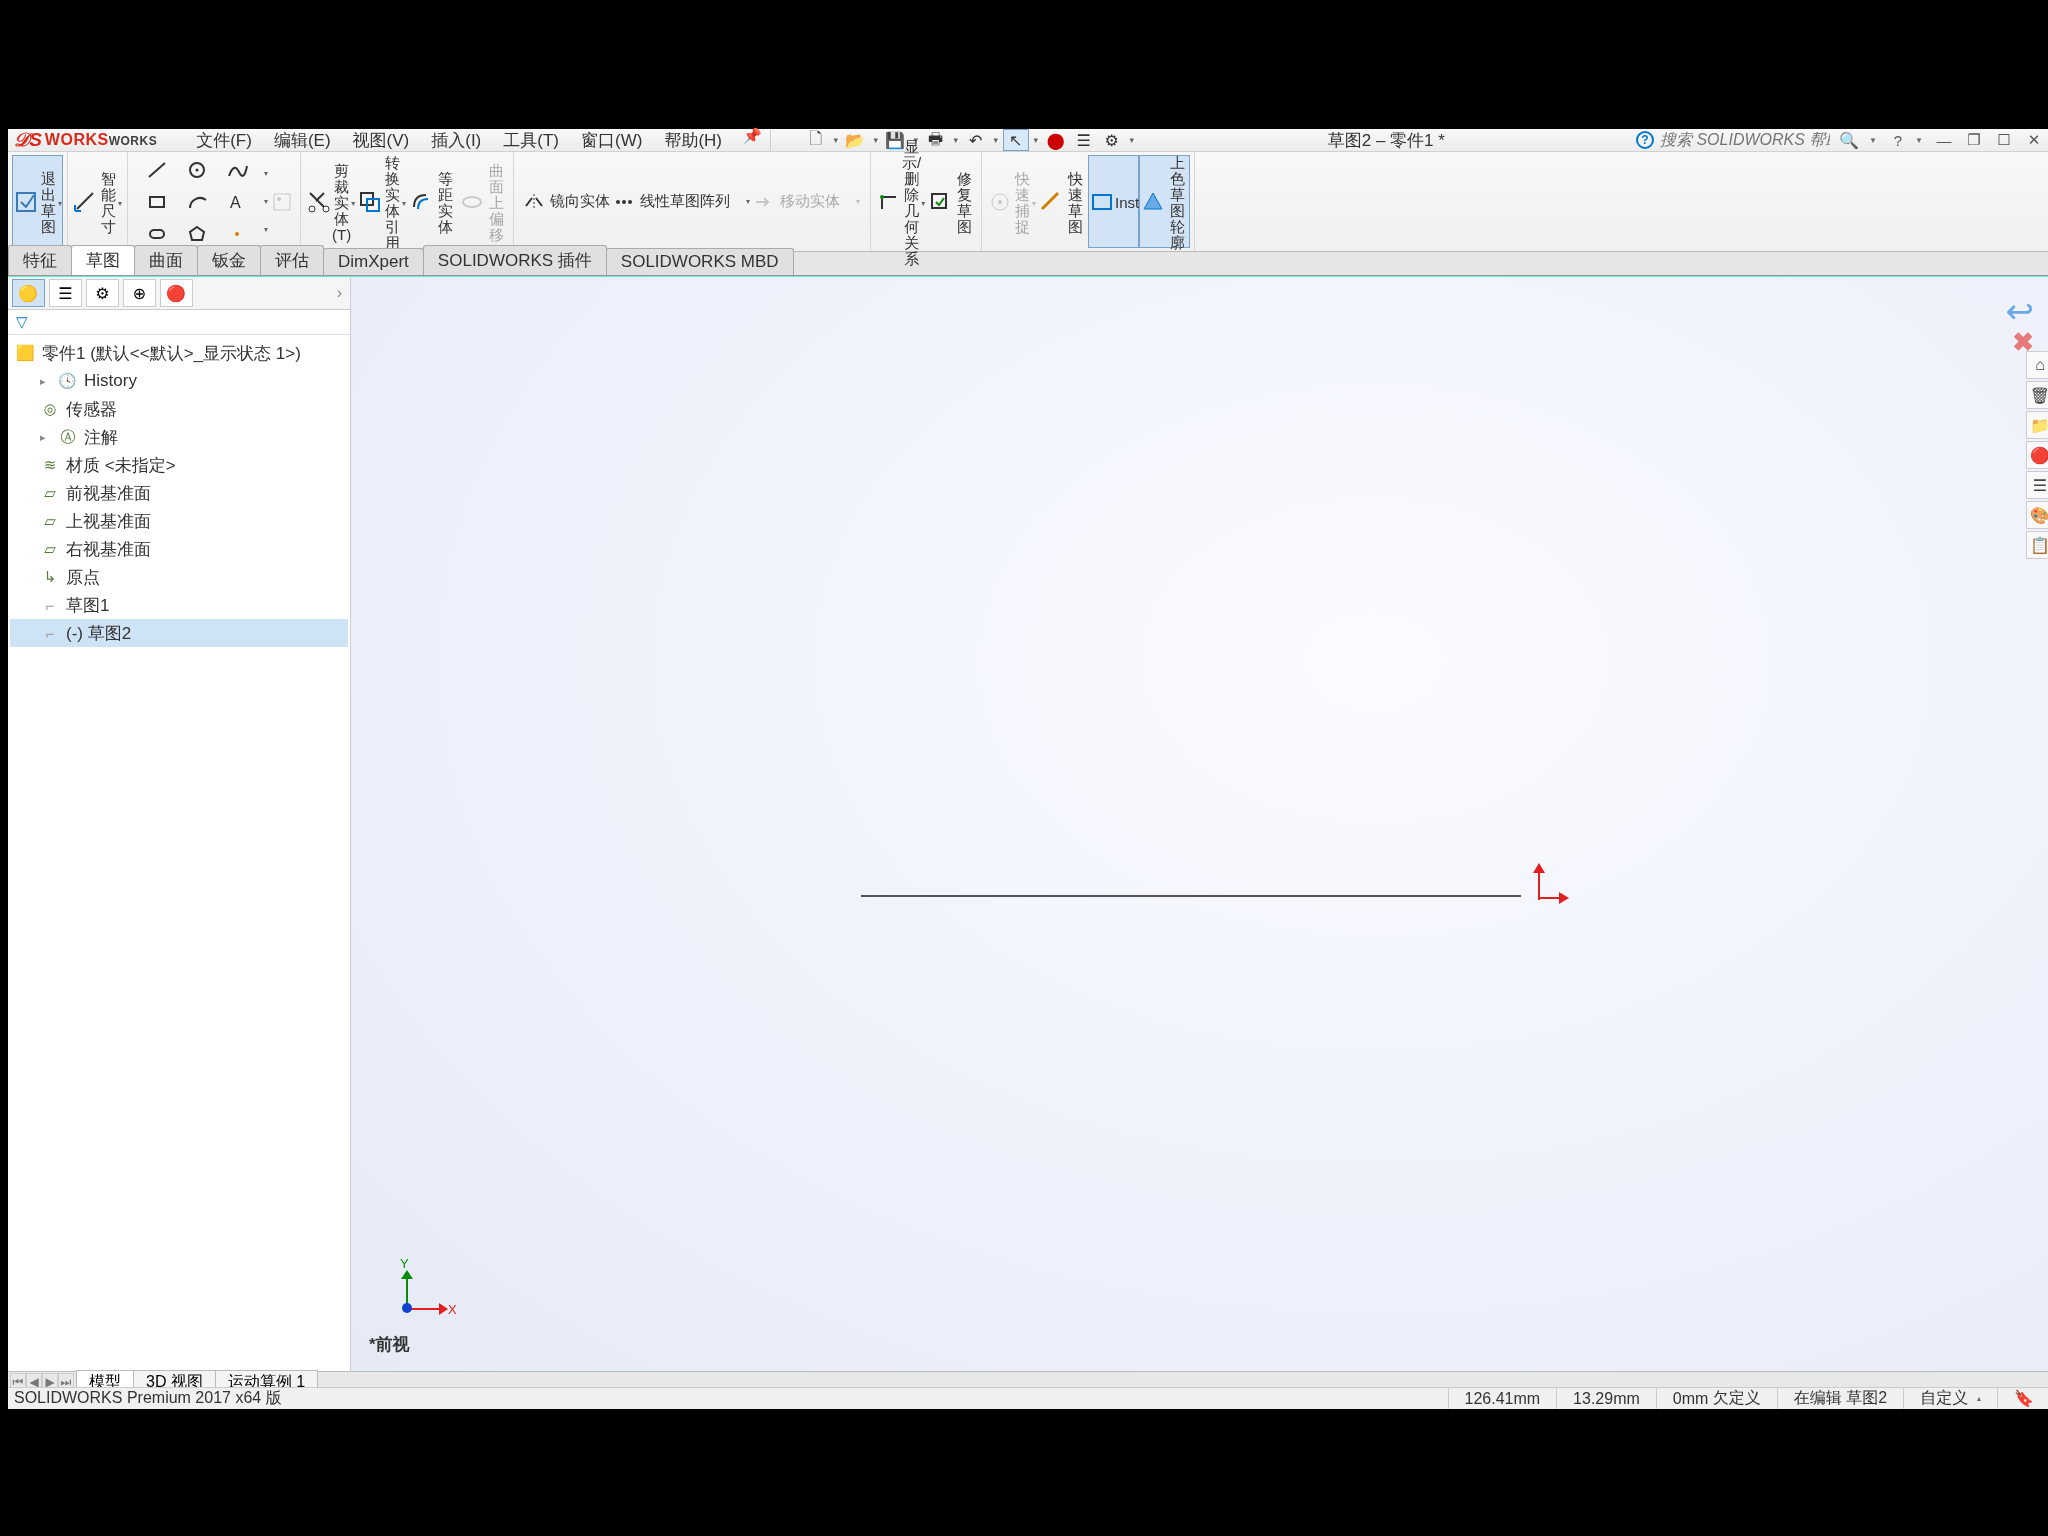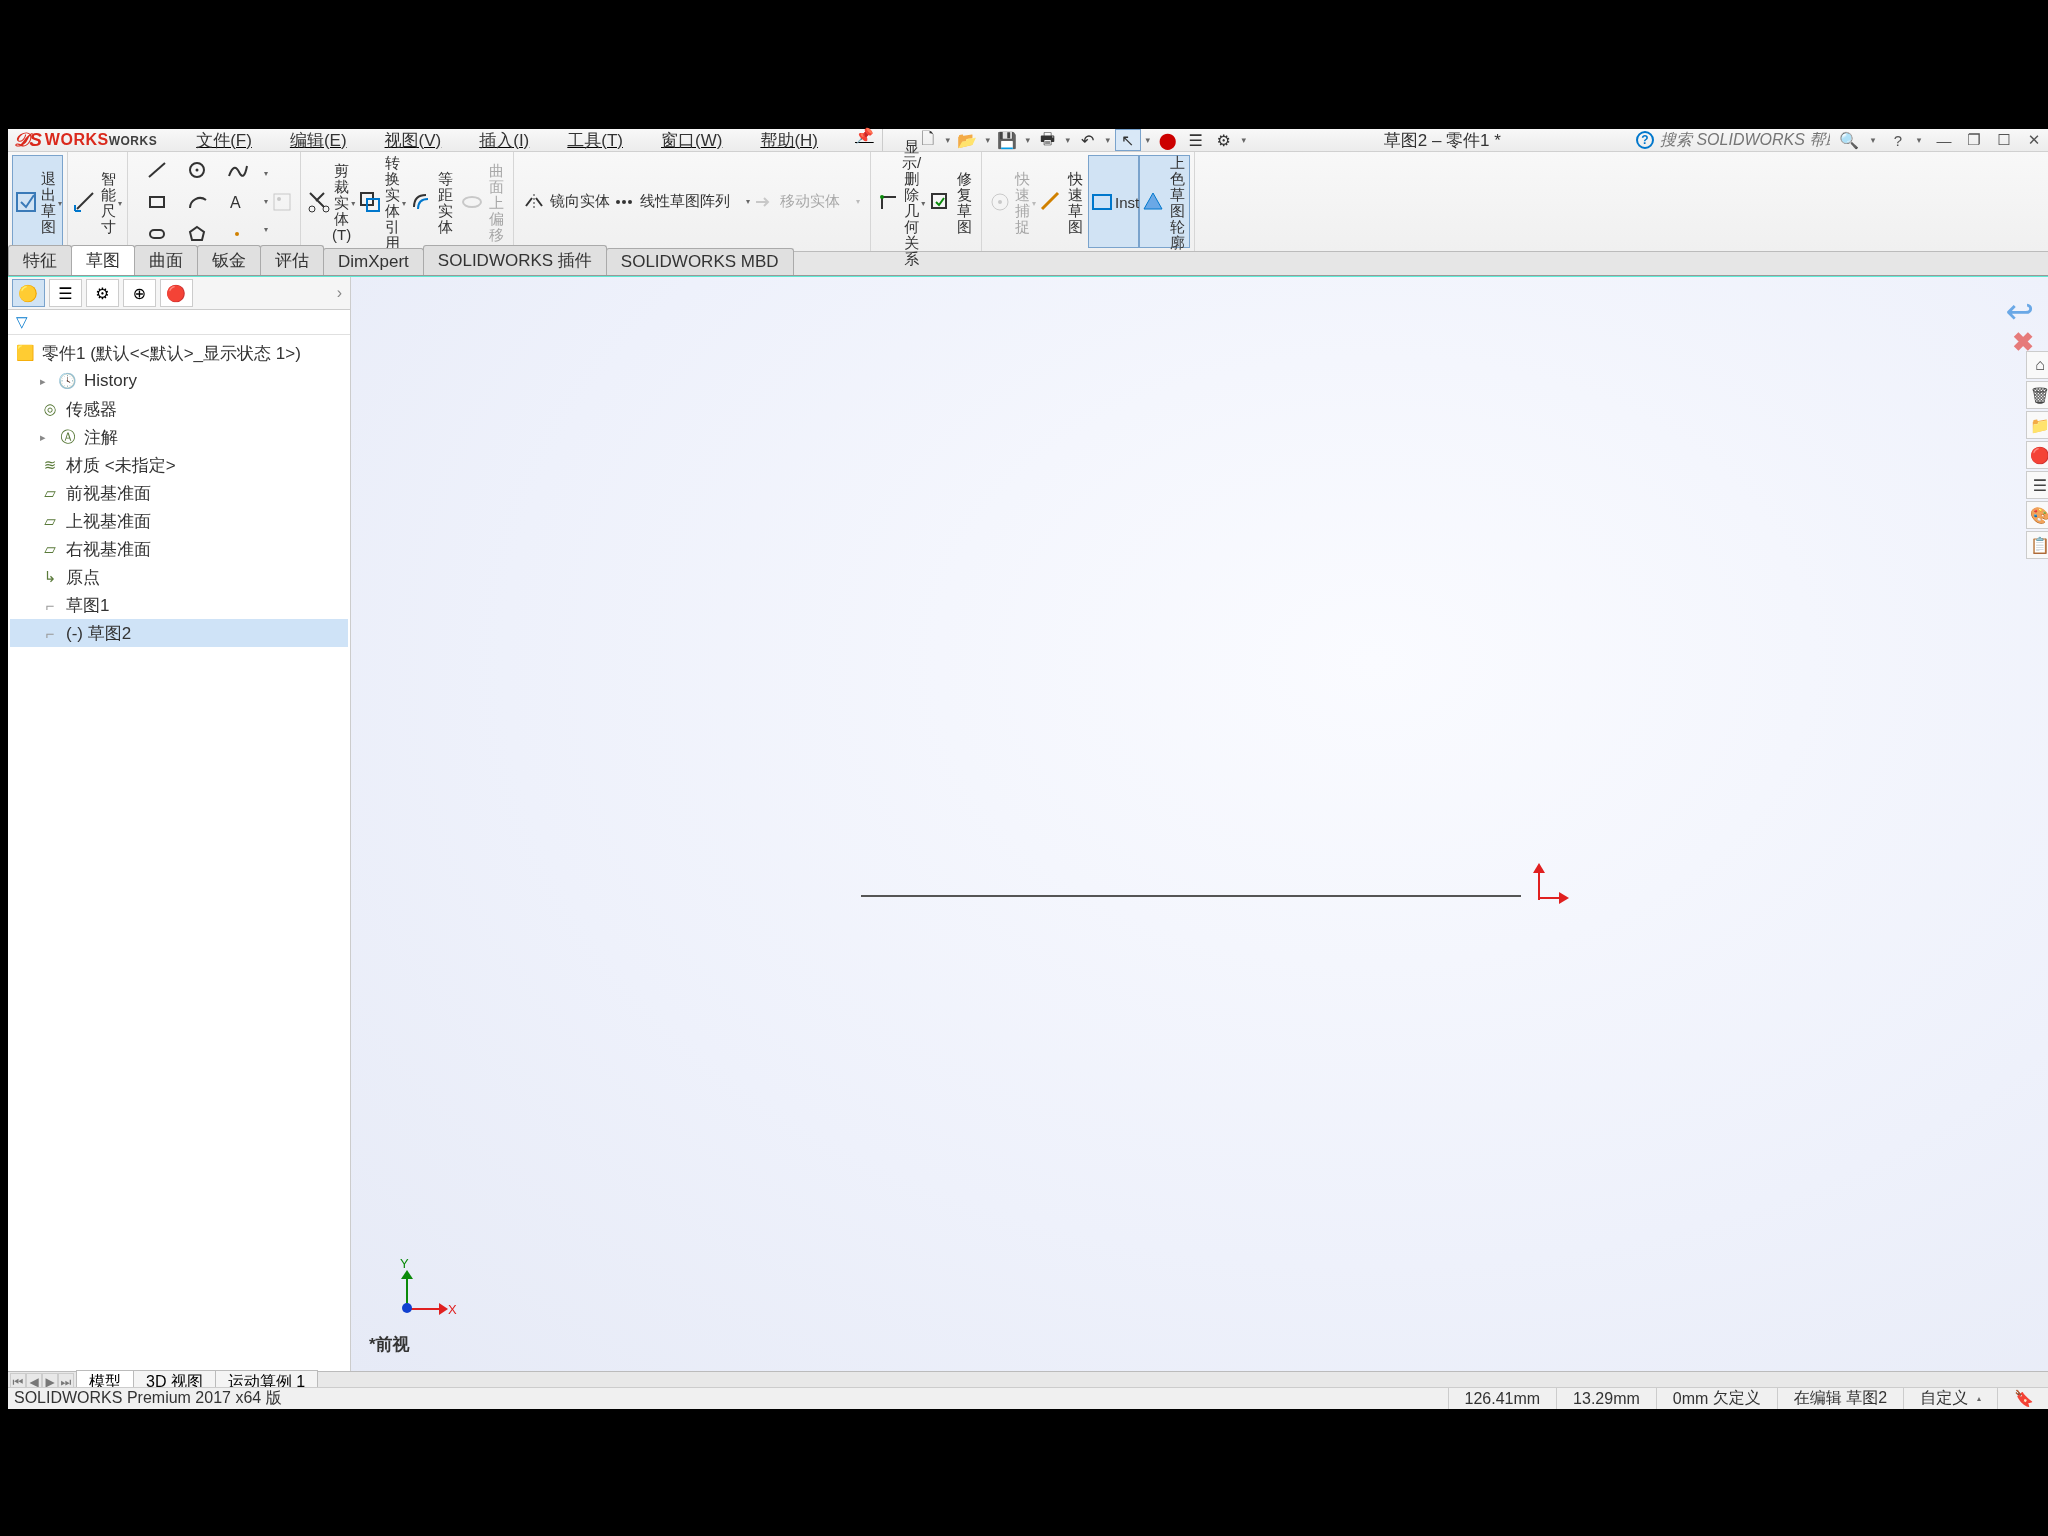--- a/index.html
+++ b/index.html
@@ -5,21 +5,21 @@
 * { margin: 0; padding: 0; box-sizing: border-box; font-family: "Microsoft YaHei", Arial, sans-serif; }
 body { background: #000; width: 2048px; height: 1536px; overflow: hidden; user-select: none; }
 .app-window { position: absolute; left: 8px; top: 129px; width: 2048px; height: 1280px; background: #5eead4; }
 
 
 .titlebar { height: 23px; background: linear-gradient(#f8f8f8,#ececec); border-bottom: 1px solid #d0d0d0; display: flex; align-items: center; padding: 0 6px; }
 .logo { display: flex; align-items: center; gap: 3px; font-weight: bold; }
 .logo-ds { color: #da291c; font-size: 19px; font-style: italic; font-weight: bold; }
 .logo-solid { color: #da291c; font-size: 16px; font-weight: 900; letter-spacing: 0.5px; }
 .logo-works { color: #404040; font-size: 12px; font-weight: 700; letter-spacing: 0.5px; }
-.menubar { display: flex; margin-left: 28px; gap: 16px; text-decoration: underline; }
+.menubar { display: flex; margin-left: 28px; gap: 0; }
 .menu-item { font-size: 17px; color: #333; padding: 2px 11px; cursor: default; }
 .pin-icon { margin-left: 10px; color: #555; font-size: 15px; }
 .toolbar-separator { width: 1px; height: 22px; background: #ccc; margin: 0 8px; }
 .quick-access { display: flex; align-items: center; gap: 2px; margin-left: 24px; }
 .qa-btn { width: 26px; height: 22px; display: inline-flex; align-items: center; justify-content: center; font-size: 16px; color: #333; border: 1px solid transparent; }
 .qa-btn.selected { border: 1px solid #7aa3cc; background: #d9e8f7; }
 .qa-dd { width: 10px; text-align: center; color: #666; font-size: 9px; }
 .doc-title-area { flex: 1; display: flex; justify-content: center; align-items: center; }
 .doc-title { font-size: 17px; color: #333; }
 .search-area { display: flex; align-items: center; gap: 6px; margin-right: 6px; }

